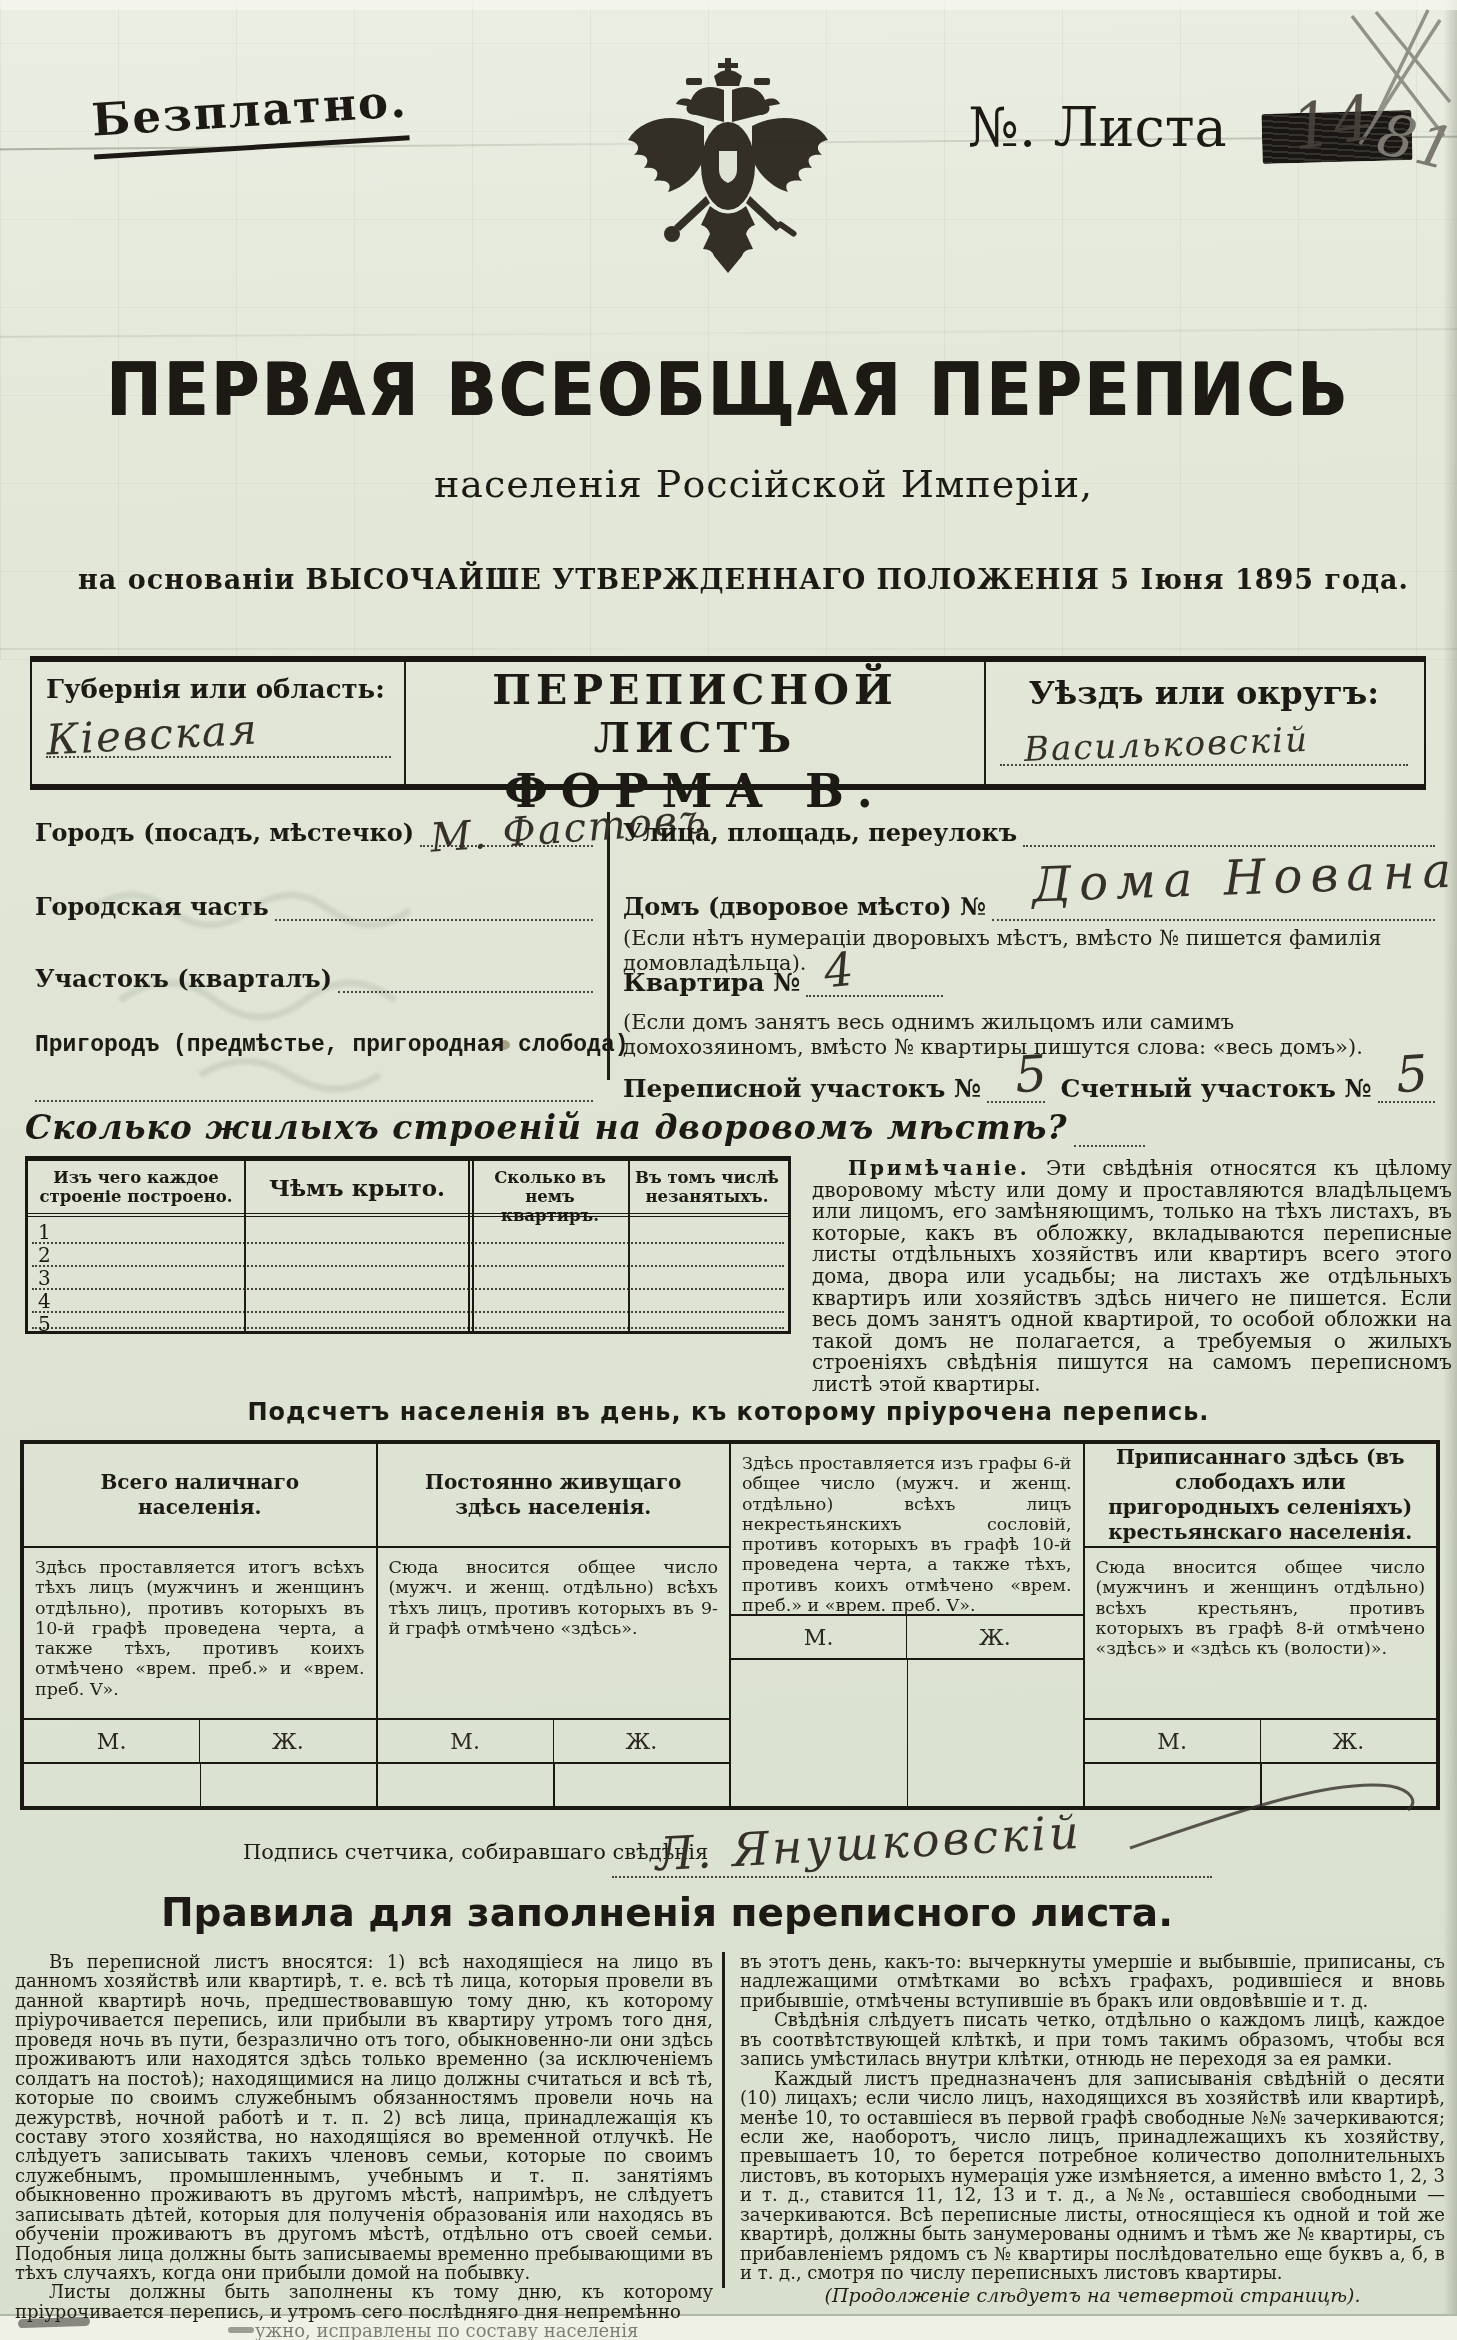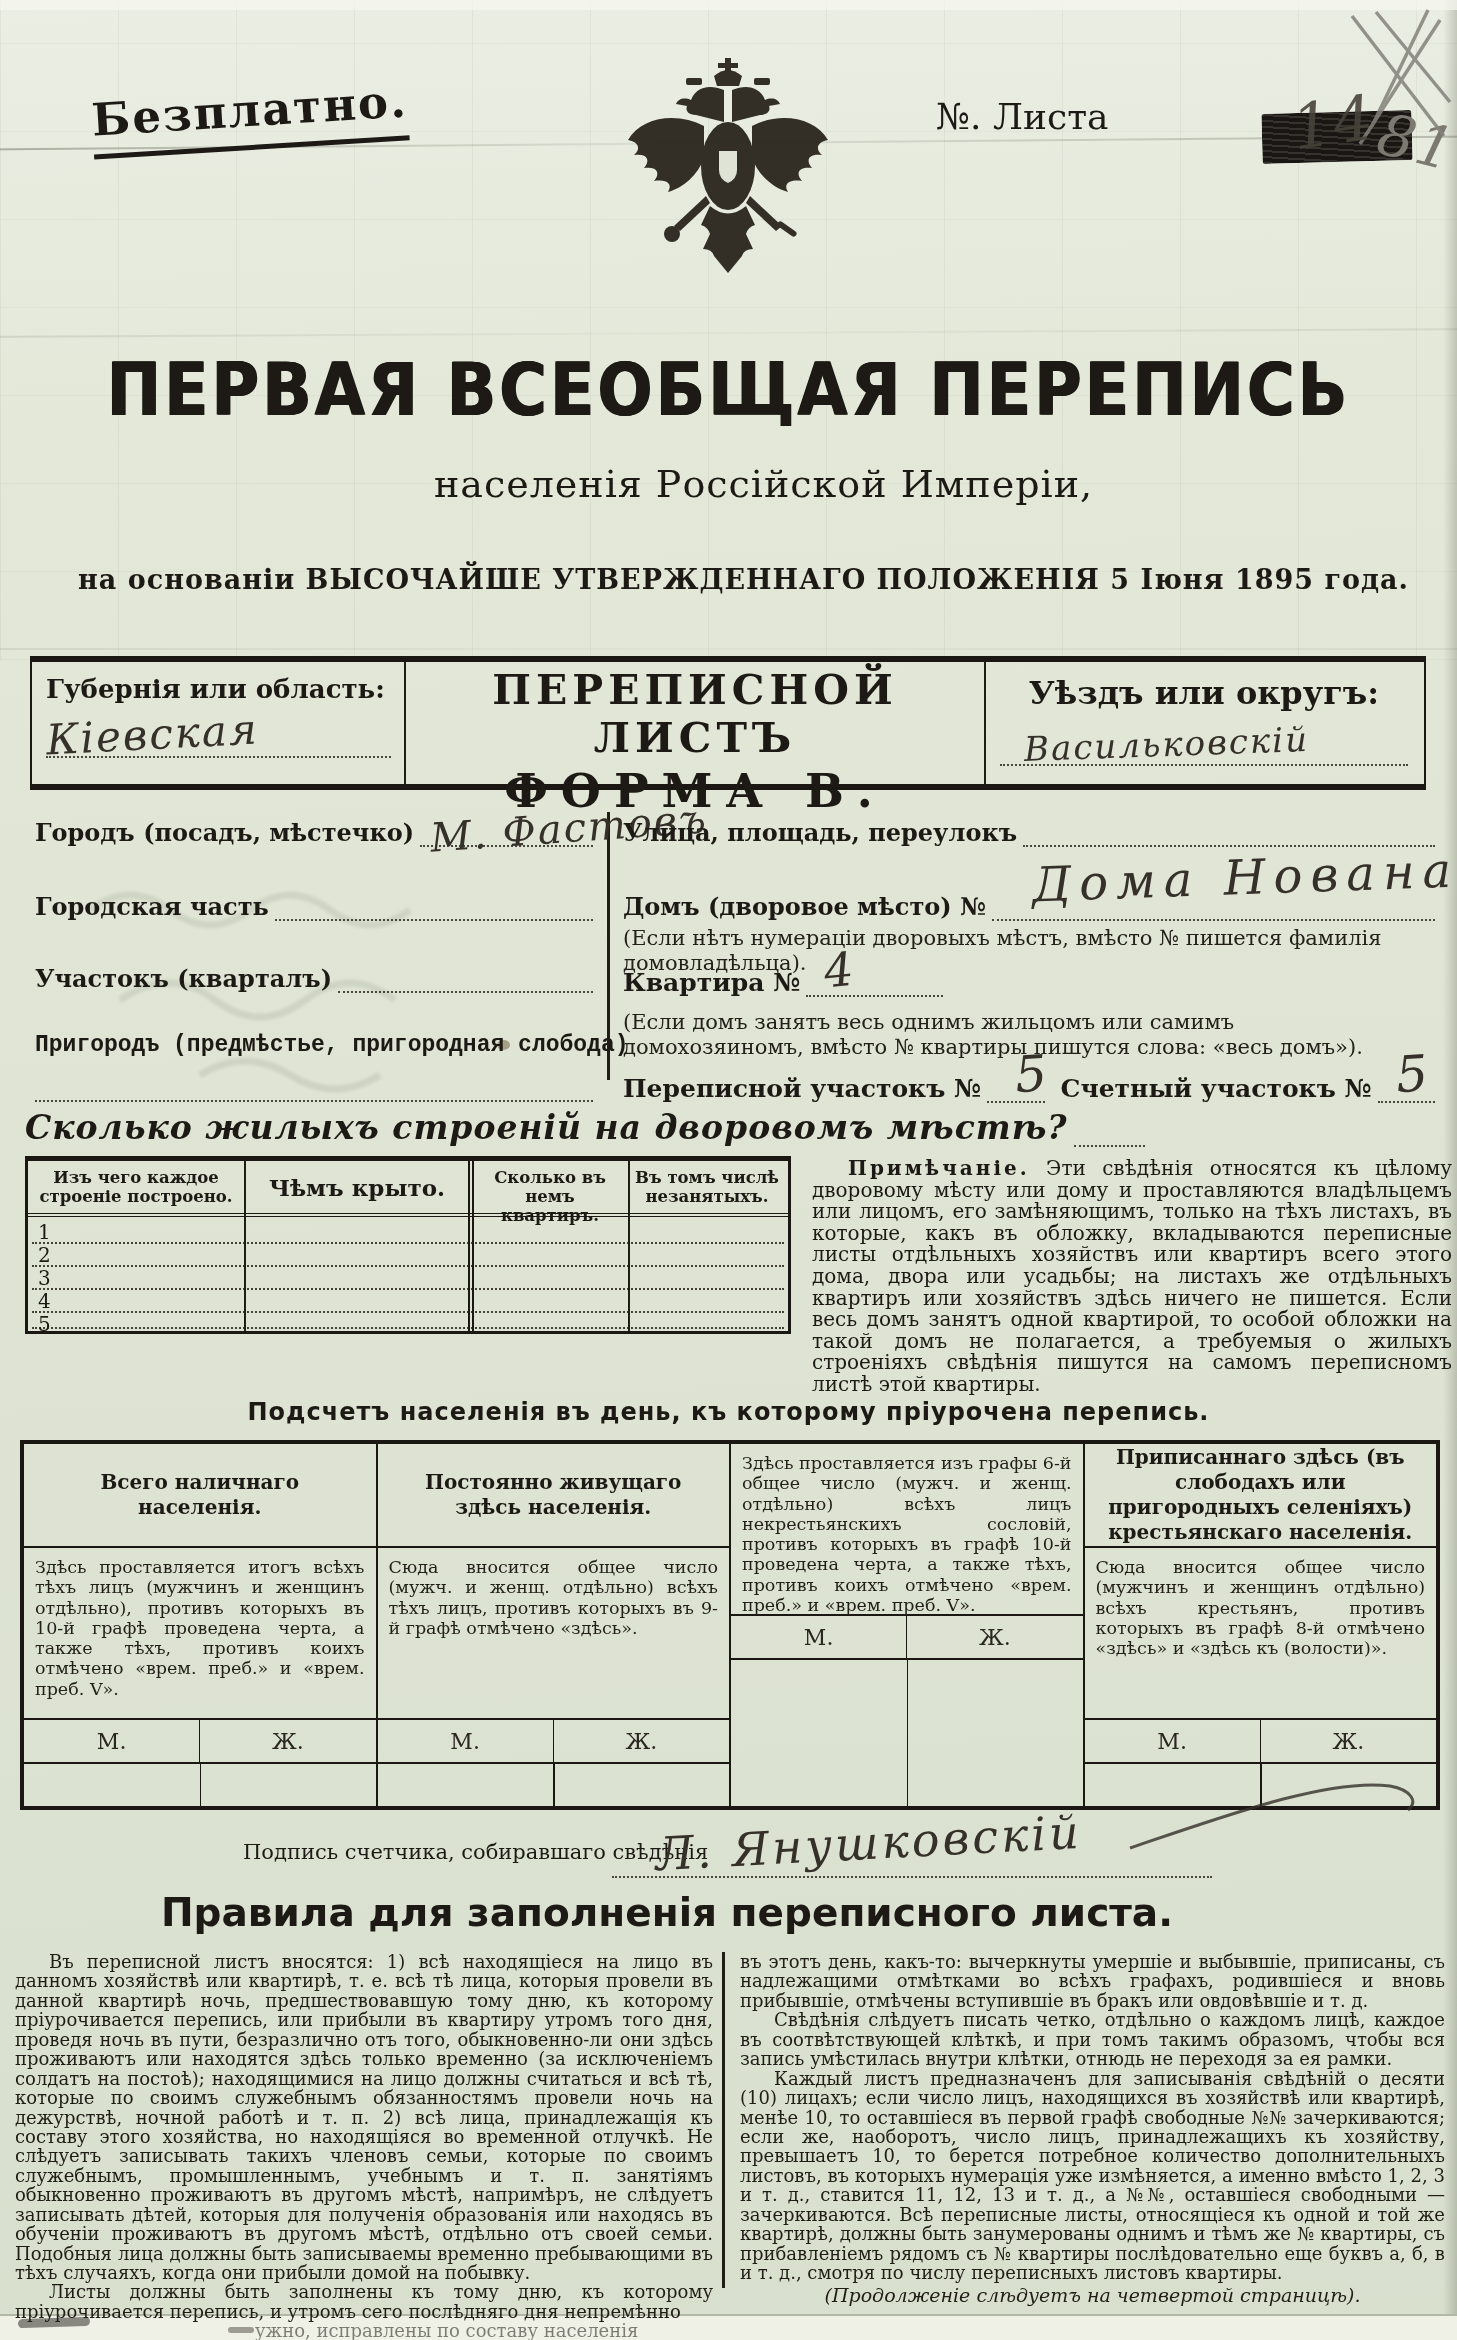--- a/index.html
+++ b/index.html
@@ -85,21 +85,21 @@
       <path d="M144 70 C170 56 206 60 220 84 c-11 2 -13 9 -6 15 c-13 -2 -17 5 -10 13 c-13 -2 -17 5 -10 13 c-13 -2 -19 3 -14 11 c-15 -4 -30 -17 -36 -34 z"></path>
       <path d="M102 150 q18 15 36 0 l9 19 q-7 2 -9 9 l7 15 q-9 0 -11 7 l-14 17 -14 -17 q-2 -7 -11 -7 l7 -15 q-2 -7 -9 -9 z"></path>
       <path d="M98 140 L66 170 l6 5 30 -28 z"></path>
         <path d="M142 140 l32 30 -6 5 -30 -28 z"></path>
       <circle cx="64" cy="178" r="8"></circle>
         <rect x="168" y="170" width="22" height="6" rx="3" transform="rotate(35 179 173)"></rect>
     </g>
     <path fill="#dfe3d5" d="M111 95 h18 v19 q0 9 -9 13 q-9 -4 -9 -13 z"></path>
   </svg>
 
-  <div class="abs serif" style="left:936px;top:96px;font-size:36px;">№. Листа</div>
+  <div class="abs serif" style="left:968px;top:96px;font-size:54px;">№. Листа</div>
   <div class="abs" style="left:1262px;top:112px;width:150px;height:50px;background:#191613;transform:rotate(-1.5deg);border-radius:3px;background-image:repeating-linear-gradient(5deg,rgba(228,228,212,.14) 0 2px,transparent 2px 6px);"></div>
   <div class="abs hand" style="left:1292px;top:86px;font-size:62px;color:rgba(72,66,58,.9);transform:rotate(-8deg);z-index:3;">14</div>
   <div class="abs hand" style="left:1378px;top:108px;font-size:58px;color:#7b7970;transform:rotate(14deg);">81</div>
   <svg class="abs" style="left:1332px;top:6px;" width="120" height="150" viewBox="0 0 120 150">
     <g stroke="#84827a" stroke-width="3.5" fill="none" opacity=".85">
       <path d="M20 10 L112 130"></path>
         <path d="M108 14 L28 138"></path>
         <path d="M44 6 L118 96"></path>
         <path d="M96 4 L40 120"></path>
     </g>

